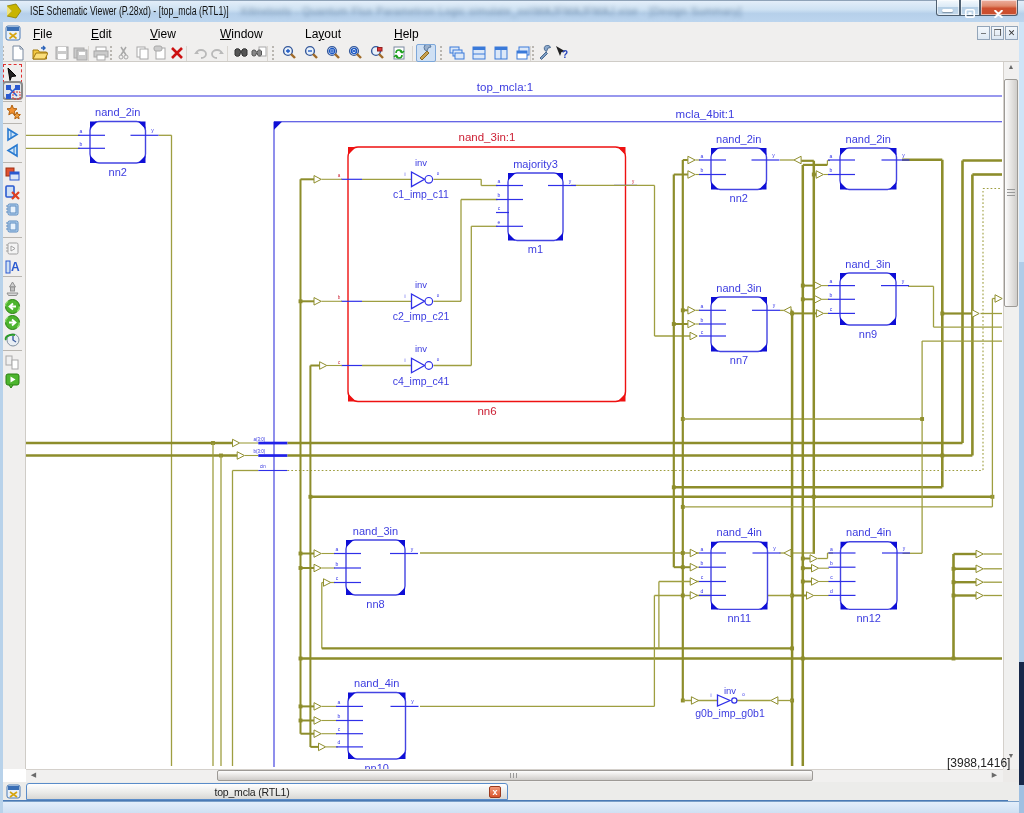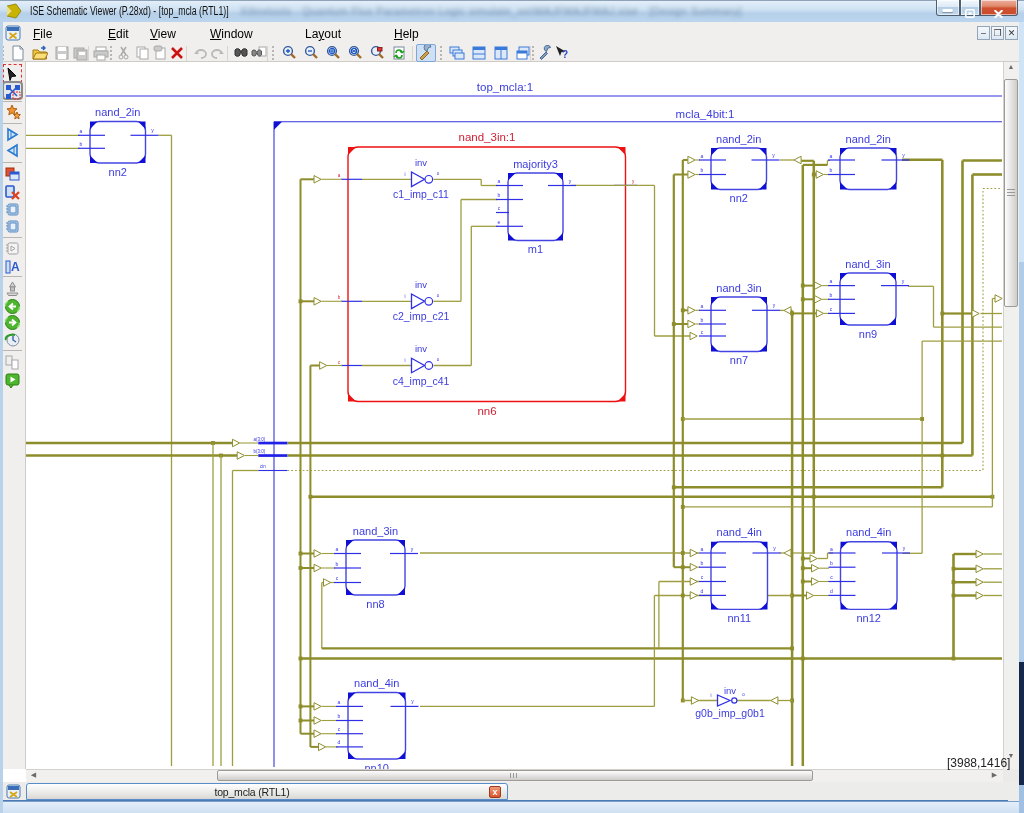--- a/index.html
+++ b/index.html
@@ -488,23 +488,23 @@
 
 <div class="abs menubar"></div>
 <div class="abs" style="left:5px;top:25px;width:16px;height:16px">
  <svg width="16" height="16">
       <rect x="1" y="1" width="14" height="14" rx="2" fill="#e8f0fa" stroke="#4a7ab5"></rect>
       <rect x="2" y="2" width="12" height="4" fill="#3a6fb5"></rect>
       <path d="M4.5 8 L11.5 13.5 M11.5 8 L4.5 13.5" stroke="#d6a510" stroke-width="1.6"></path>
     </svg>
 </div>
 <div class="abs menuitem" style="left:33px"><u>F</u>ile</div>
-<div class="abs menuitem" style="left:108px"><u>E</u>dit</div>
+<div class="abs menuitem" style="left:91px"><u>E</u>dit</div>
 <div class="abs menuitem" style="left:150px"><u>V</u>iew</div>
-<div class="abs menuitem" style="left:210px"><u>W</u>indow</div>
+<div class="abs menuitem" style="left:220px"><u>W</u>indow</div>
 <div class="abs menuitem" style="left:305px">La<u>y</u>out</div>
 <div class="abs menuitem" style="left:394px"><u>H</u>elp</div>
 <div class="abs mdibtn" style="left:977px">–</div>
 <div class="abs mdibtn" style="left:991px">❐</div>
 <div class="abs mdibtn" style="left:1005px">✕</div>
 
 <div class="abs toolbar"></div>
 <div class="abs grip" style="left:2px"></div>
 <div class="abs grip" style="left:110px"></div>
 <div class="abs grip" style="left:272px"></div>

